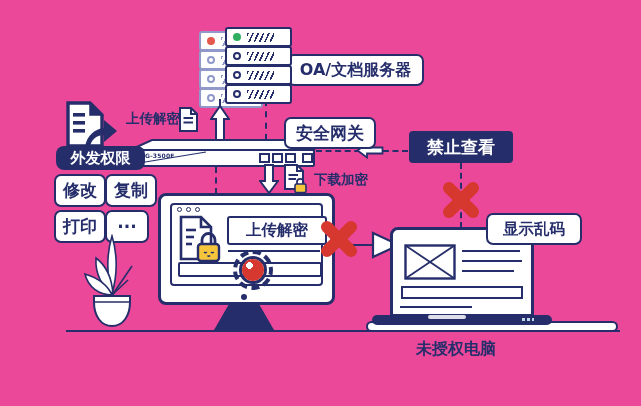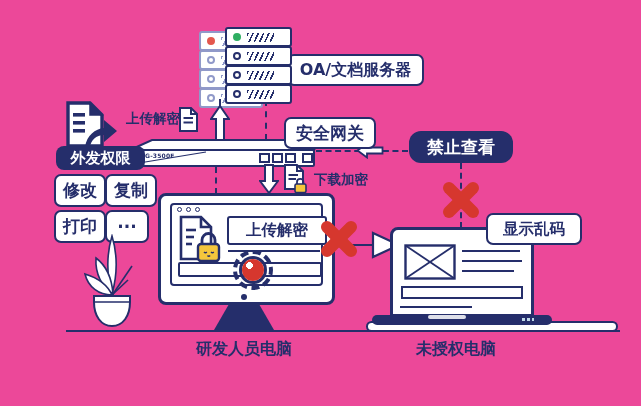--- a/index.html
+++ b/index.html
@@ -168,42 +168,41 @@
   <div class="red-x abs" style="left:319px;top:219px;"></div>
   <div class="hline abs" style="left:339px;top:244px;width:34px;z-index:2;"></div>
   <svg class="abs" style="left:371px;top:231px;z-index:2;" width="30" height="28" viewBox="0 0 30 28">
     <path d="M2 2 L28 14 L2 26 Z" fill="#fff" stroke="currentColor" stroke-width="2.2"></path>
   </svg>
 
   <div class="dashh abs" style="left:316px;top:150px;width:92px;"></div>
   <svg class="abs" style="left:356px;top:142px;" width="28" height="17" viewBox="0 0 28 17">
     <path d="M1.5 8.5 L11 1.5 L11 5.5 L26.5 5.5 L26.5 11.5 L11 11.5 L11 15.5 Z" fill="#fff" stroke="currentColor" stroke-width="1.8"></path>
   </svg>
-  <div class="solid-box abs" style="left:409px;top:131px;width:104px;height:32px;font-size:17px;border-radius:12px;">禁止查看</div>
+  <div class="solid-box abs" style="left:409px;top:131px;width:104px;height:32px;font-size:17px;border-radius:4px;">禁止查看</div>
   <div class="dashv abs" style="left:460px;top:163px;height:65px;"></div>
   <div class="red-x abs" style="left:441px;top:180px;"></div>
 
   <div class="abs" style="left:366px;top:321px;width:252px;height:11px;background:#fff;border:2px solid var(--navy);border-radius:6px;box-sizing:border-box;z-index:2;"></div>
   <div class="abs" style="left:372px;top:315px;width:180px;height:10px;background:var(--navy);border-radius:5px;z-index:3;"></div>
   <div class="abs" style="left:428px;top:315px;width:38px;height:3.5px;background:#fff;border-radius:2px;z-index:4;opacity:.85;"></div>
   <div class="abs" style="left:522px;top:318px;width:12px;height:3px;background:repeating-linear-gradient(90deg,#bfd8e8 0 3px,transparent 3px 5px);z-index:4;"></div>
   <div class="abs" style="left:390px;top:227px;width:144px;height:90px;background:#fff;border:3px solid var(--navy);border-radius:8px 8px 0 0;box-sizing:border-box;z-index:2;"></div>
   <svg class="abs" style="left:404px;top:244px;z-index:3;" width="52" height="36" viewBox="0 0 52 36">
     <rect x="1.5" y="1.5" width="49" height="33" fill="#fff" stroke="currentColor" stroke-width="2.4"></rect>
     <line x1="1.5" y1="1.5" x2="50.5" y2="34.5" stroke="currentColor" stroke-width="1.8"></line>
     <line x1="50.5" y1="1.5" x2="1.5" y2="34.5" stroke="currentColor" stroke-width="1.8"></line>
   </svg>
   <div class="hline abs" style="left:462px;top:250px;width:58px;z-index:3;"></div>
   <div class="hline abs" style="left:462px;top:260px;width:60px;z-index:3;"></div>
   <div class="hline abs" style="left:462px;top:270px;width:52px;z-index:3;"></div>
   <div class="abs" style="left:401px;top:286px;width:122px;height:13px;border:2px solid var(--navy);box-sizing:border-box;z-index:3;"></div>
   <div class="hline abs" style="left:400px;top:306px;width:72px;z-index:3;"></div>
   <div class="outline-box abs" style="left:486px;top:213px;width:92px;height:28px;font-size:15.5px;z-index:5;">显示乱码</div>
 
-  <div class="caption abs" style="left:170px;top:339px;width:148px;">研发人员电脑</div>
   <div class="caption abs" style="left:394px;top:339px;width:124px;">未授权电脑</div>
 
   <svg class="abs" style="left:78px;top:234px;" width="64" height="98" viewBox="0 0 64 98">
     <path d="M34 2 C40 22 39 42 34 60 C29 42 28 22 34 2 Z" fill="#fff" stroke="currentColor" stroke-width="1.6"></path>
     <path d="M18 24 C30 33 34 46 35 60 C24 53 17 40 18 24 Z" fill="#fff" stroke="currentColor" stroke-width="1.6"></path>
     <path d="M7 40 C20 44 30 52 34 61 C21 61 10 53 7 40 Z" fill="#fff" stroke="currentColor" stroke-width="1.6"></path>
     <path d="M54 32 L35 60" fill="none" stroke="currentColor" stroke-width="1.6"></path>
     <path d="M50 46 L34 61" fill="none" stroke="currentColor" stroke-width="1.6"></path>
     <path d="M16 62 H52 V68 C52 82 45 92 34 92 C23 92 16 82 16 68 Z" fill="#fff" stroke="currentColor" stroke-width="2"></path>
     <line x1="16" y1="68" x2="52" y2="68" stroke="currentColor" stroke-width="1.6"></line>

